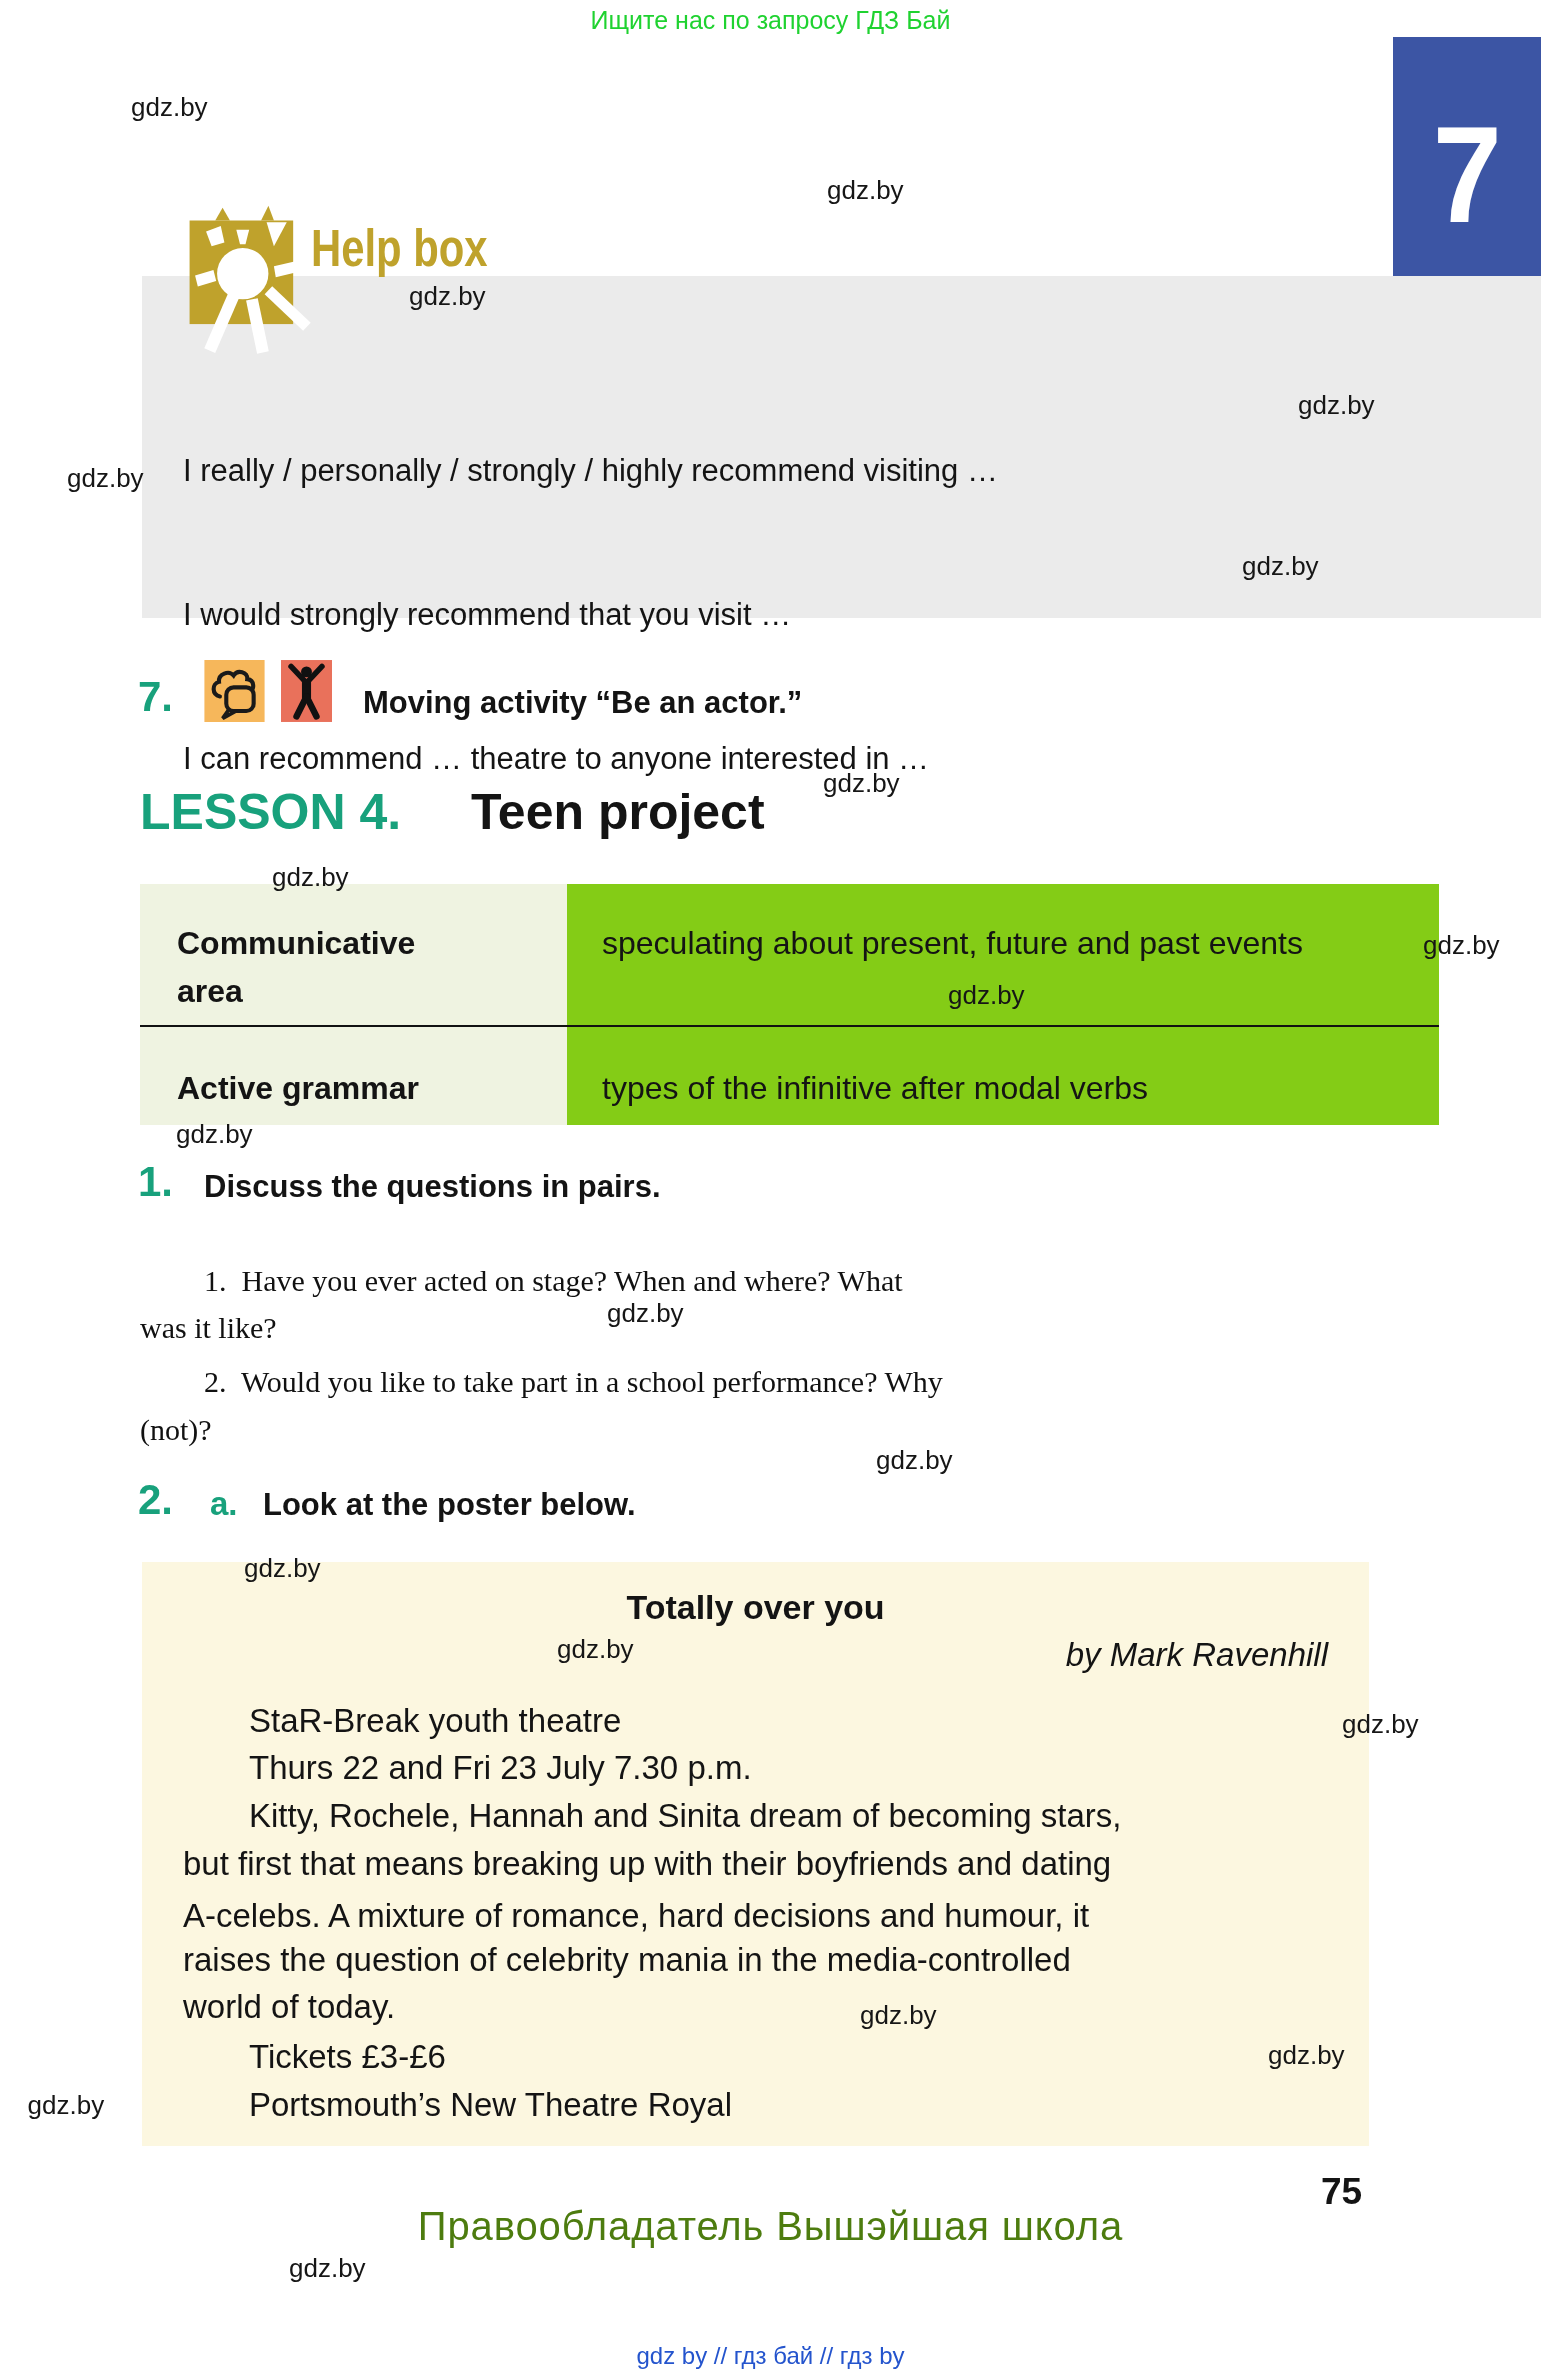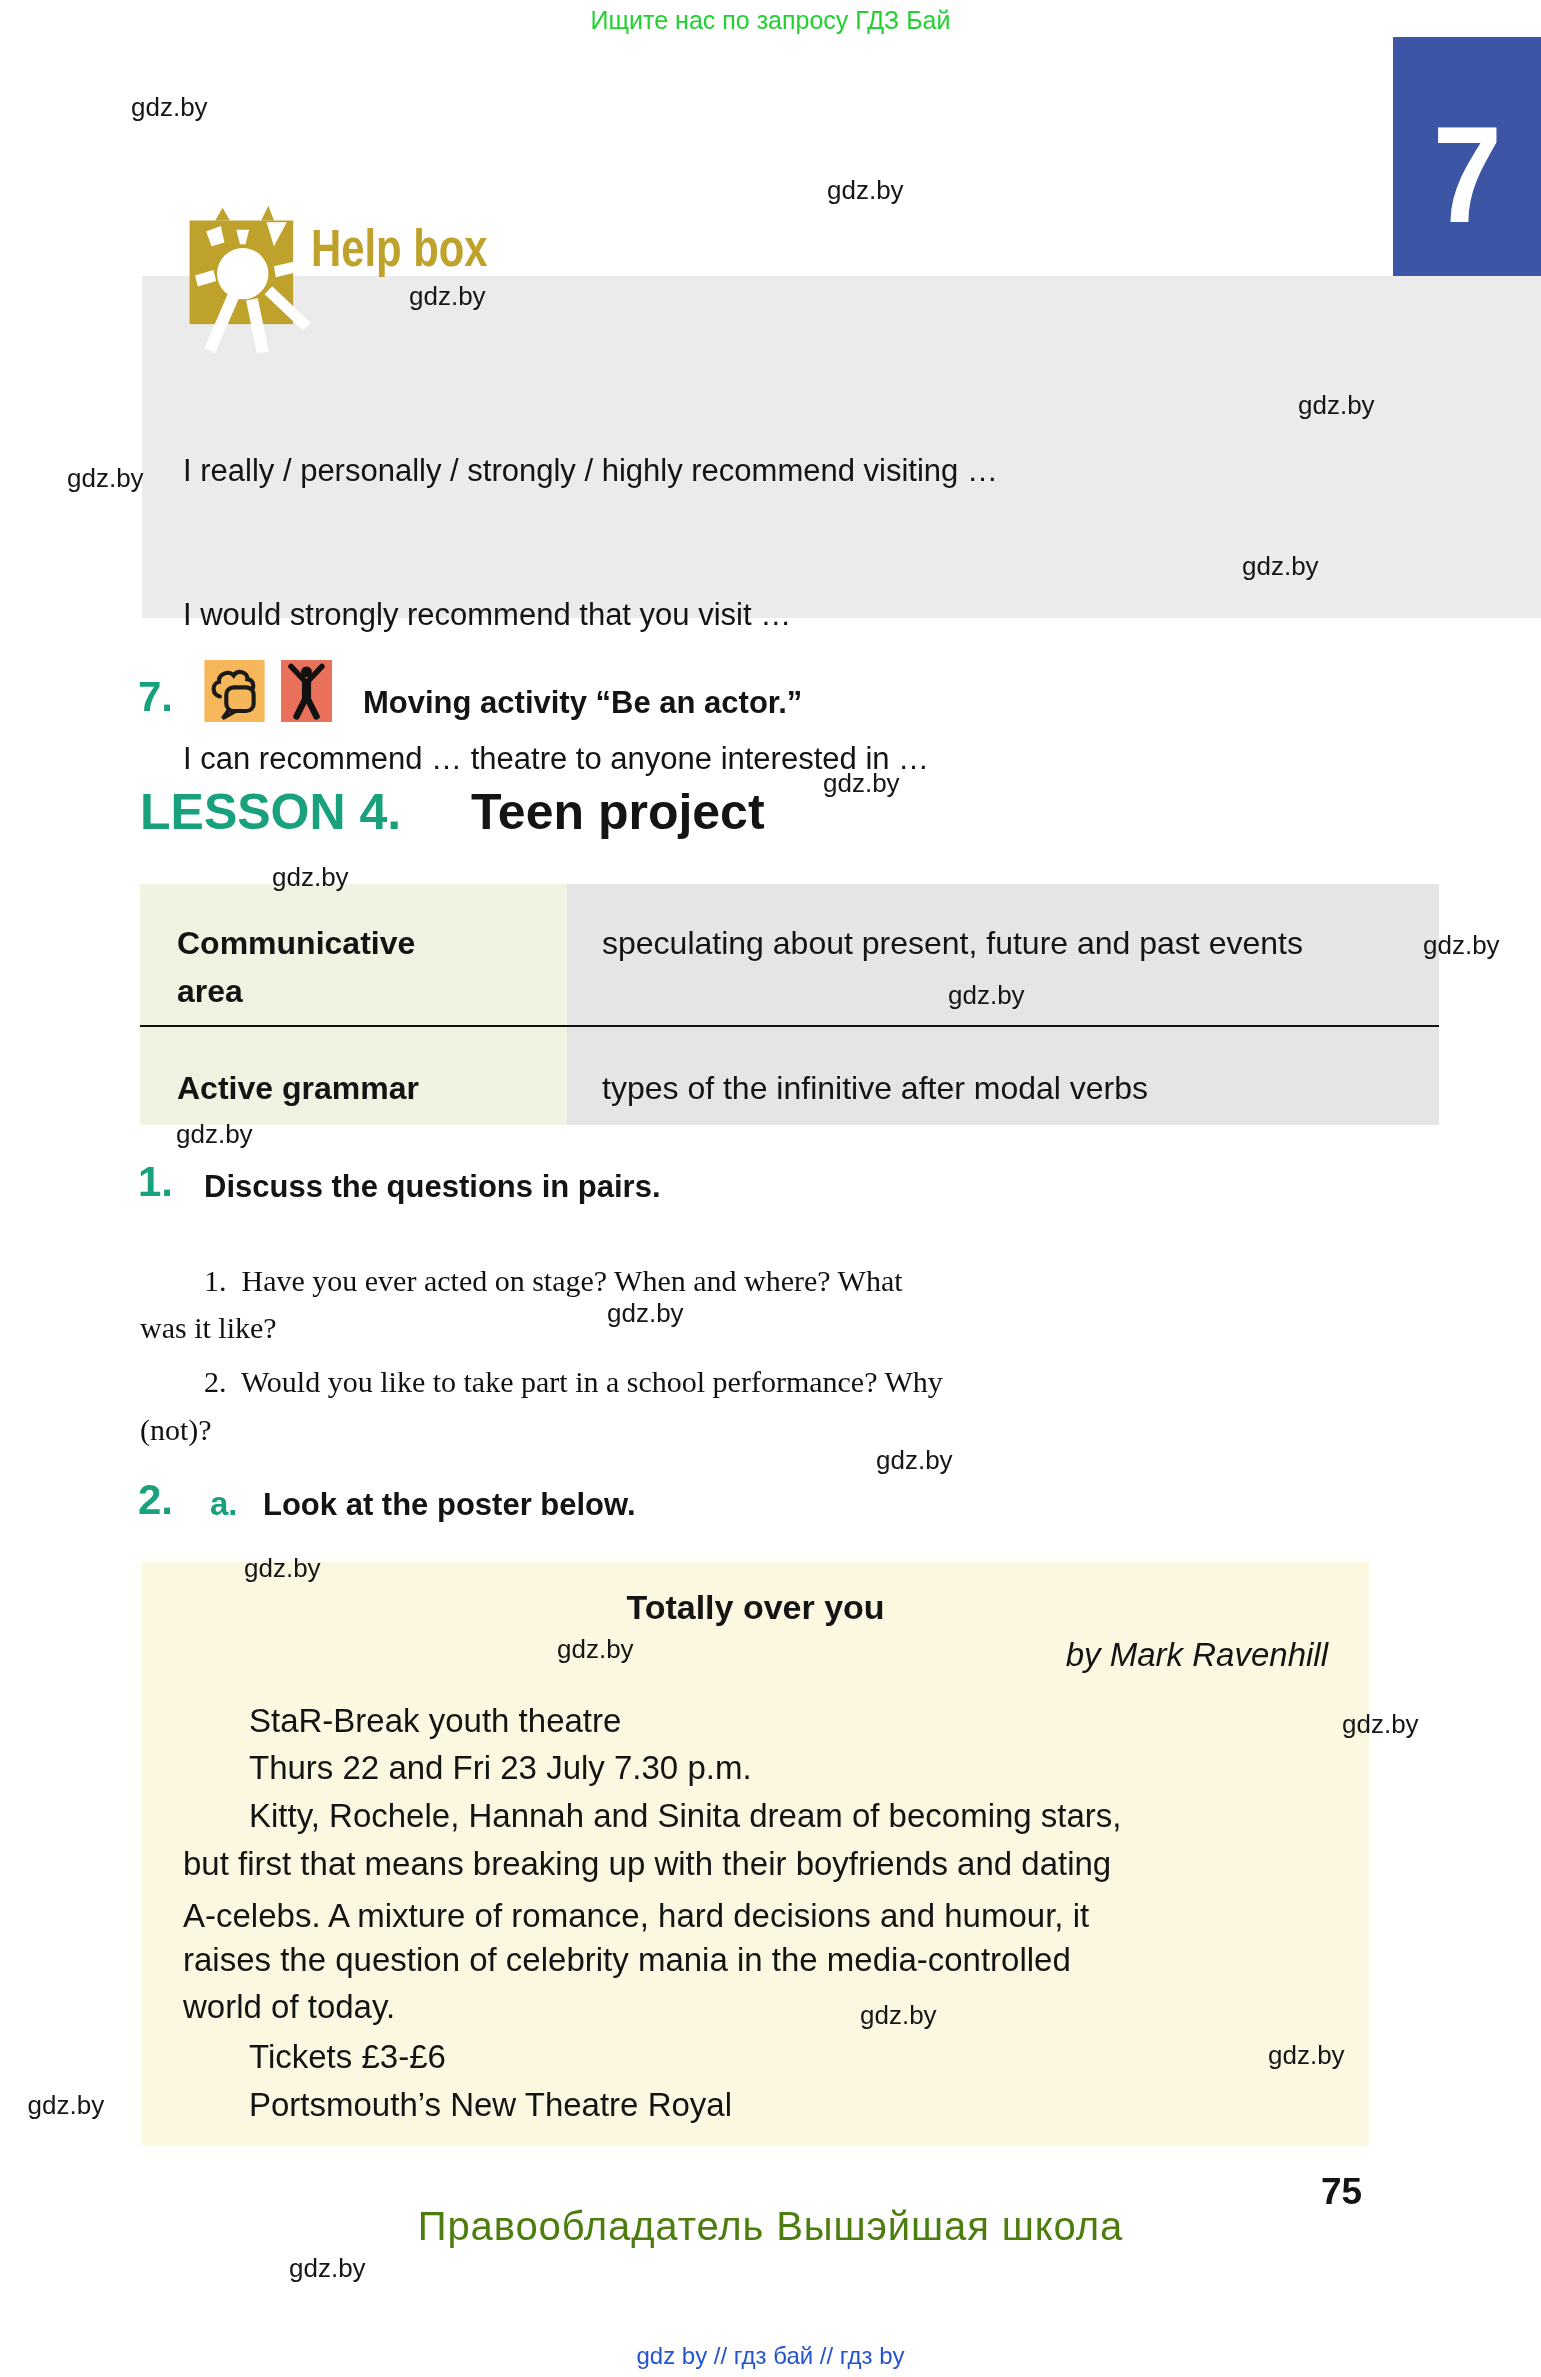--- a/index.html
+++ b/index.html
@@ -18,21 +18,21 @@
 
   .num-green{color:#18a17c;font-weight:bold;font-size:42px;}
   .act7-label{left:363px;top:685px;font-size:31px;font-weight:bold;}
 
   .lesson-label{left:140px;top:783px;font-size:50px;font-weight:bold;color:#18a17c;white-space:nowrap;}
   .lesson-title{left:471px;top:783px;font-size:50px;font-weight:bold;color:#141414;white-space:nowrap;}
 
   .info-table{left:140px;top:884px;width:1299px;height:241px;display:grid;grid-template-columns:427px 1fr;grid-template-rows:141px 100px;}
   .cell{position:relative;}
   .cell.left{background:#eff3e1;}
-  .cell.right{background:#e5e5e5;}
+  .cell.right{background:#84cc16;}
   .cell.r2{border-top:2.8px solid #111;}
   .cell .hdr{position:absolute;left:37px;top:35px;width:276px;font-size:32px;font-weight:bold;line-height:48px;}
   .cell.r2 .hdr{top:37px;width:386px;}
   .cell .val{position:absolute;left:35px;top:35px;right:37px;font-size:32px;line-height:48px;}
   .cell.r2 .val{top:37px;}
 
   .ex-instr{font-size:31px;font-weight:bold;color:#141414;white-space:nowrap;}
   .q-line{position:absolute;font-family:"Liberation Serif",serif;font-size:30px;color:#111;white-space:pre;}
 
   .poster{left:142px;top:1562px;width:1227px;height:584px;background:#fcf7e0;}

